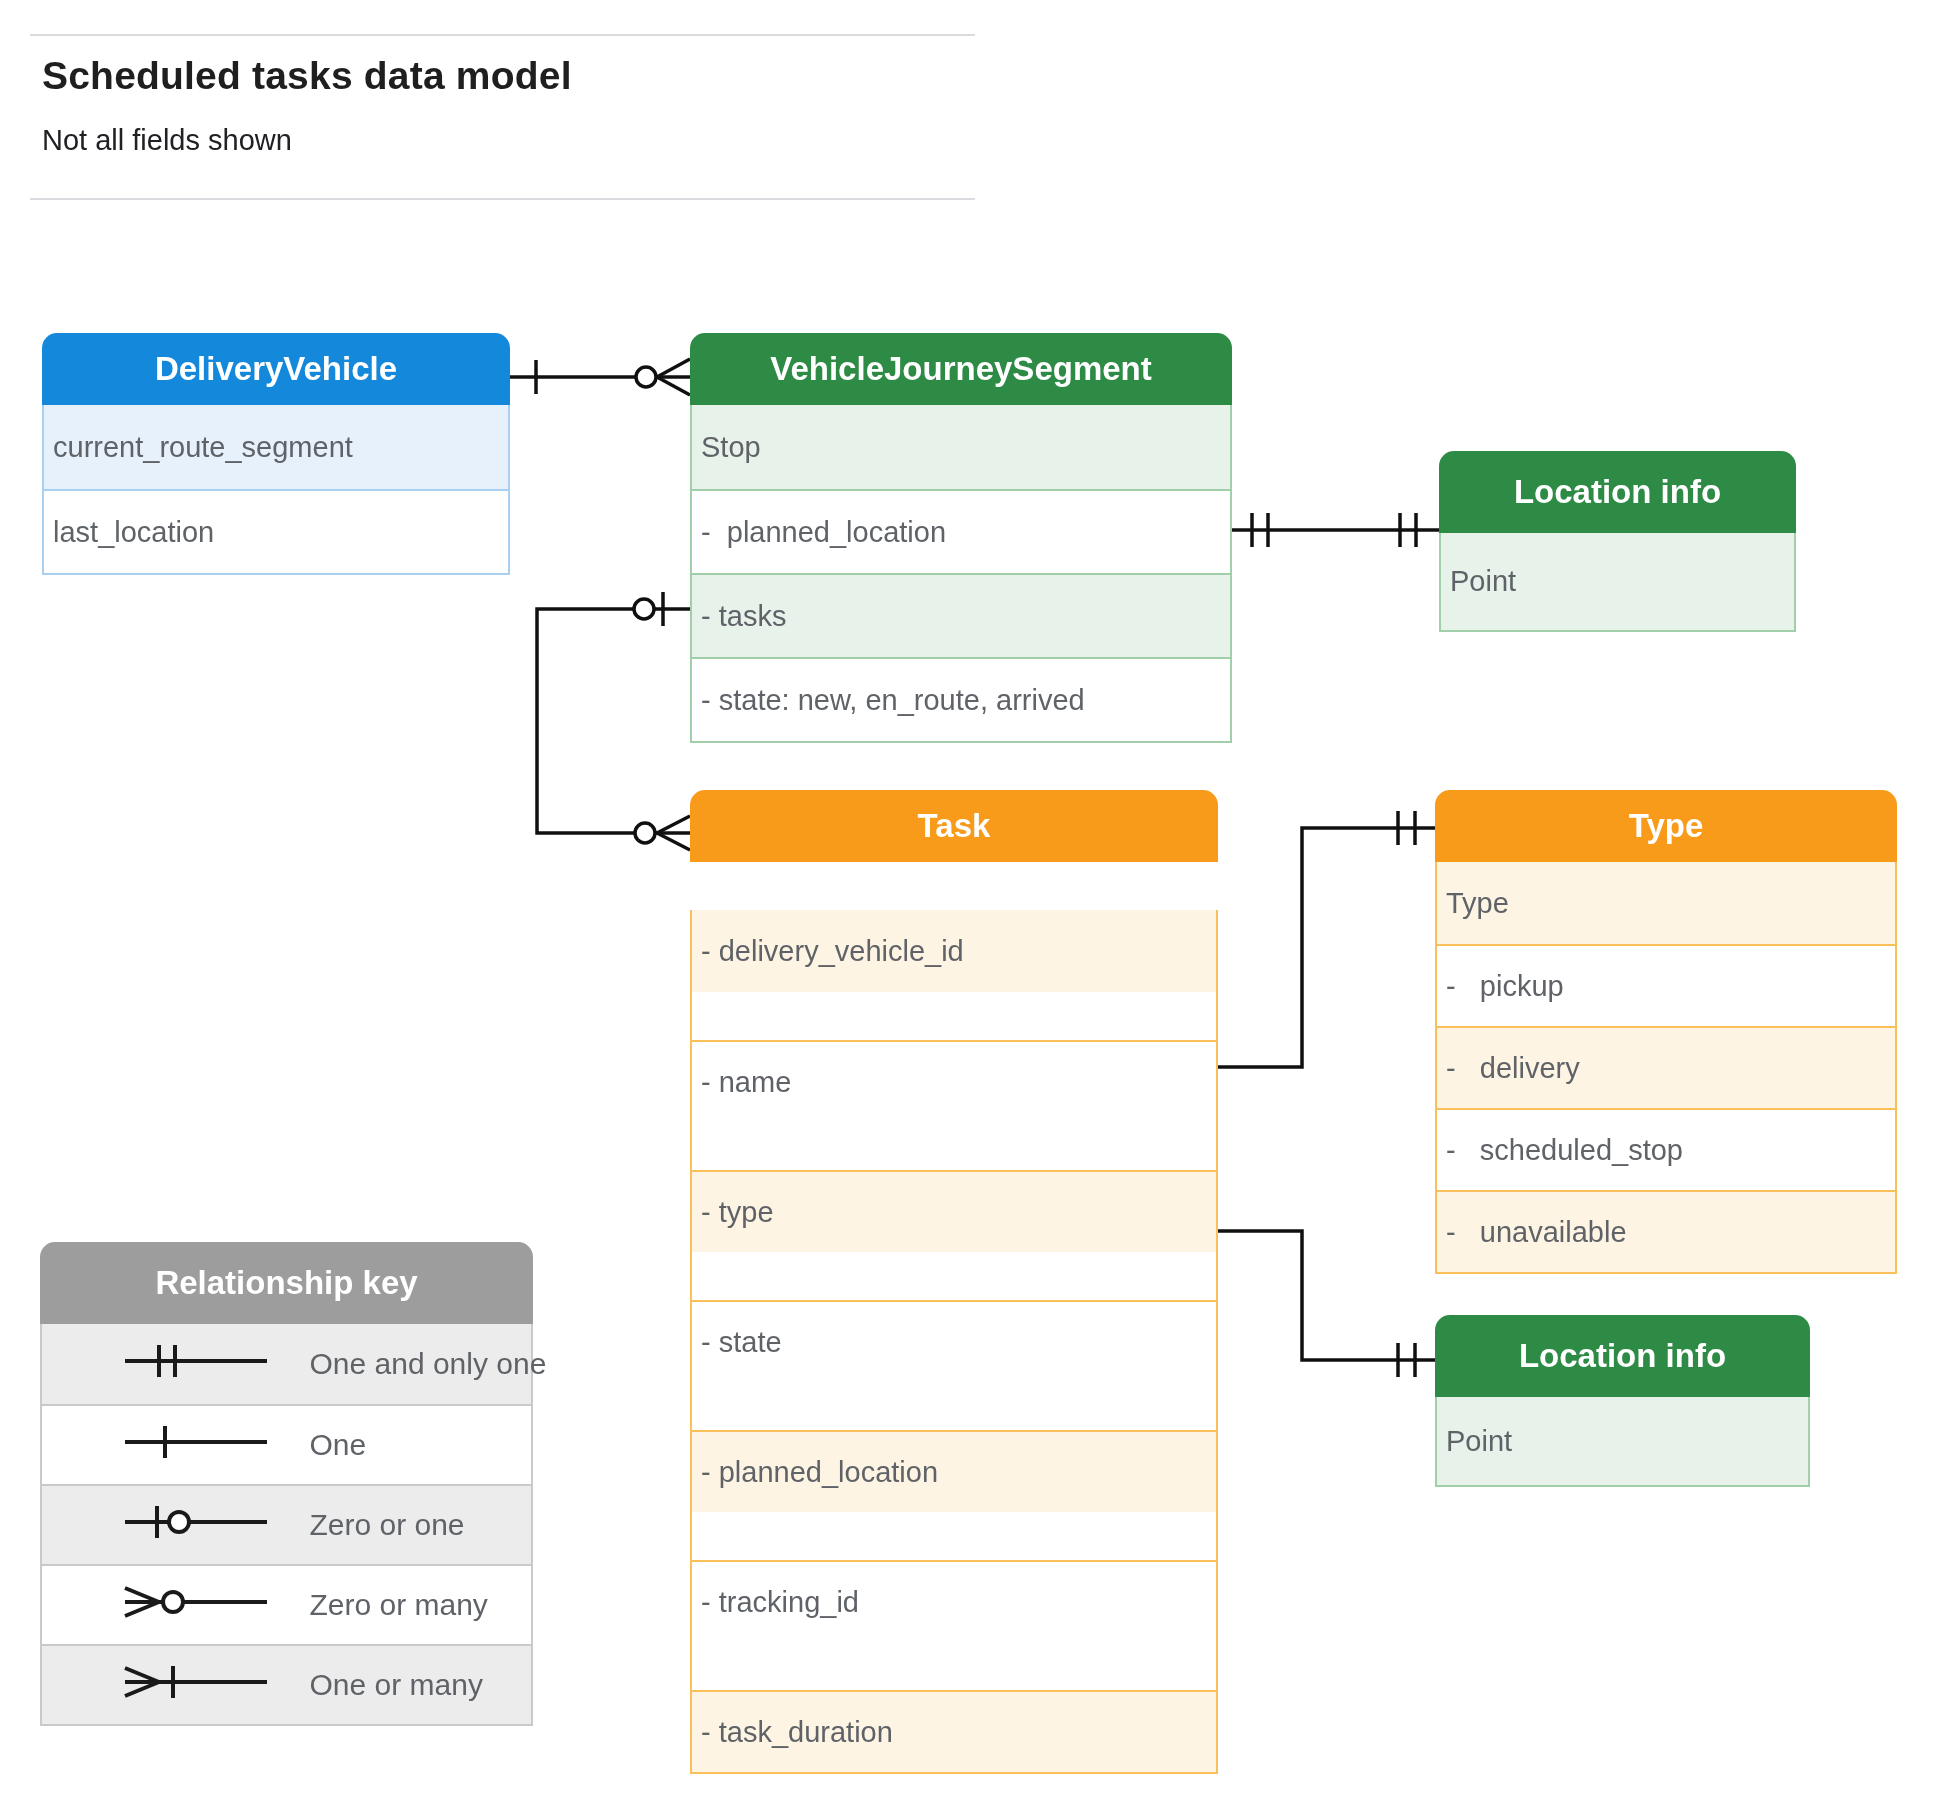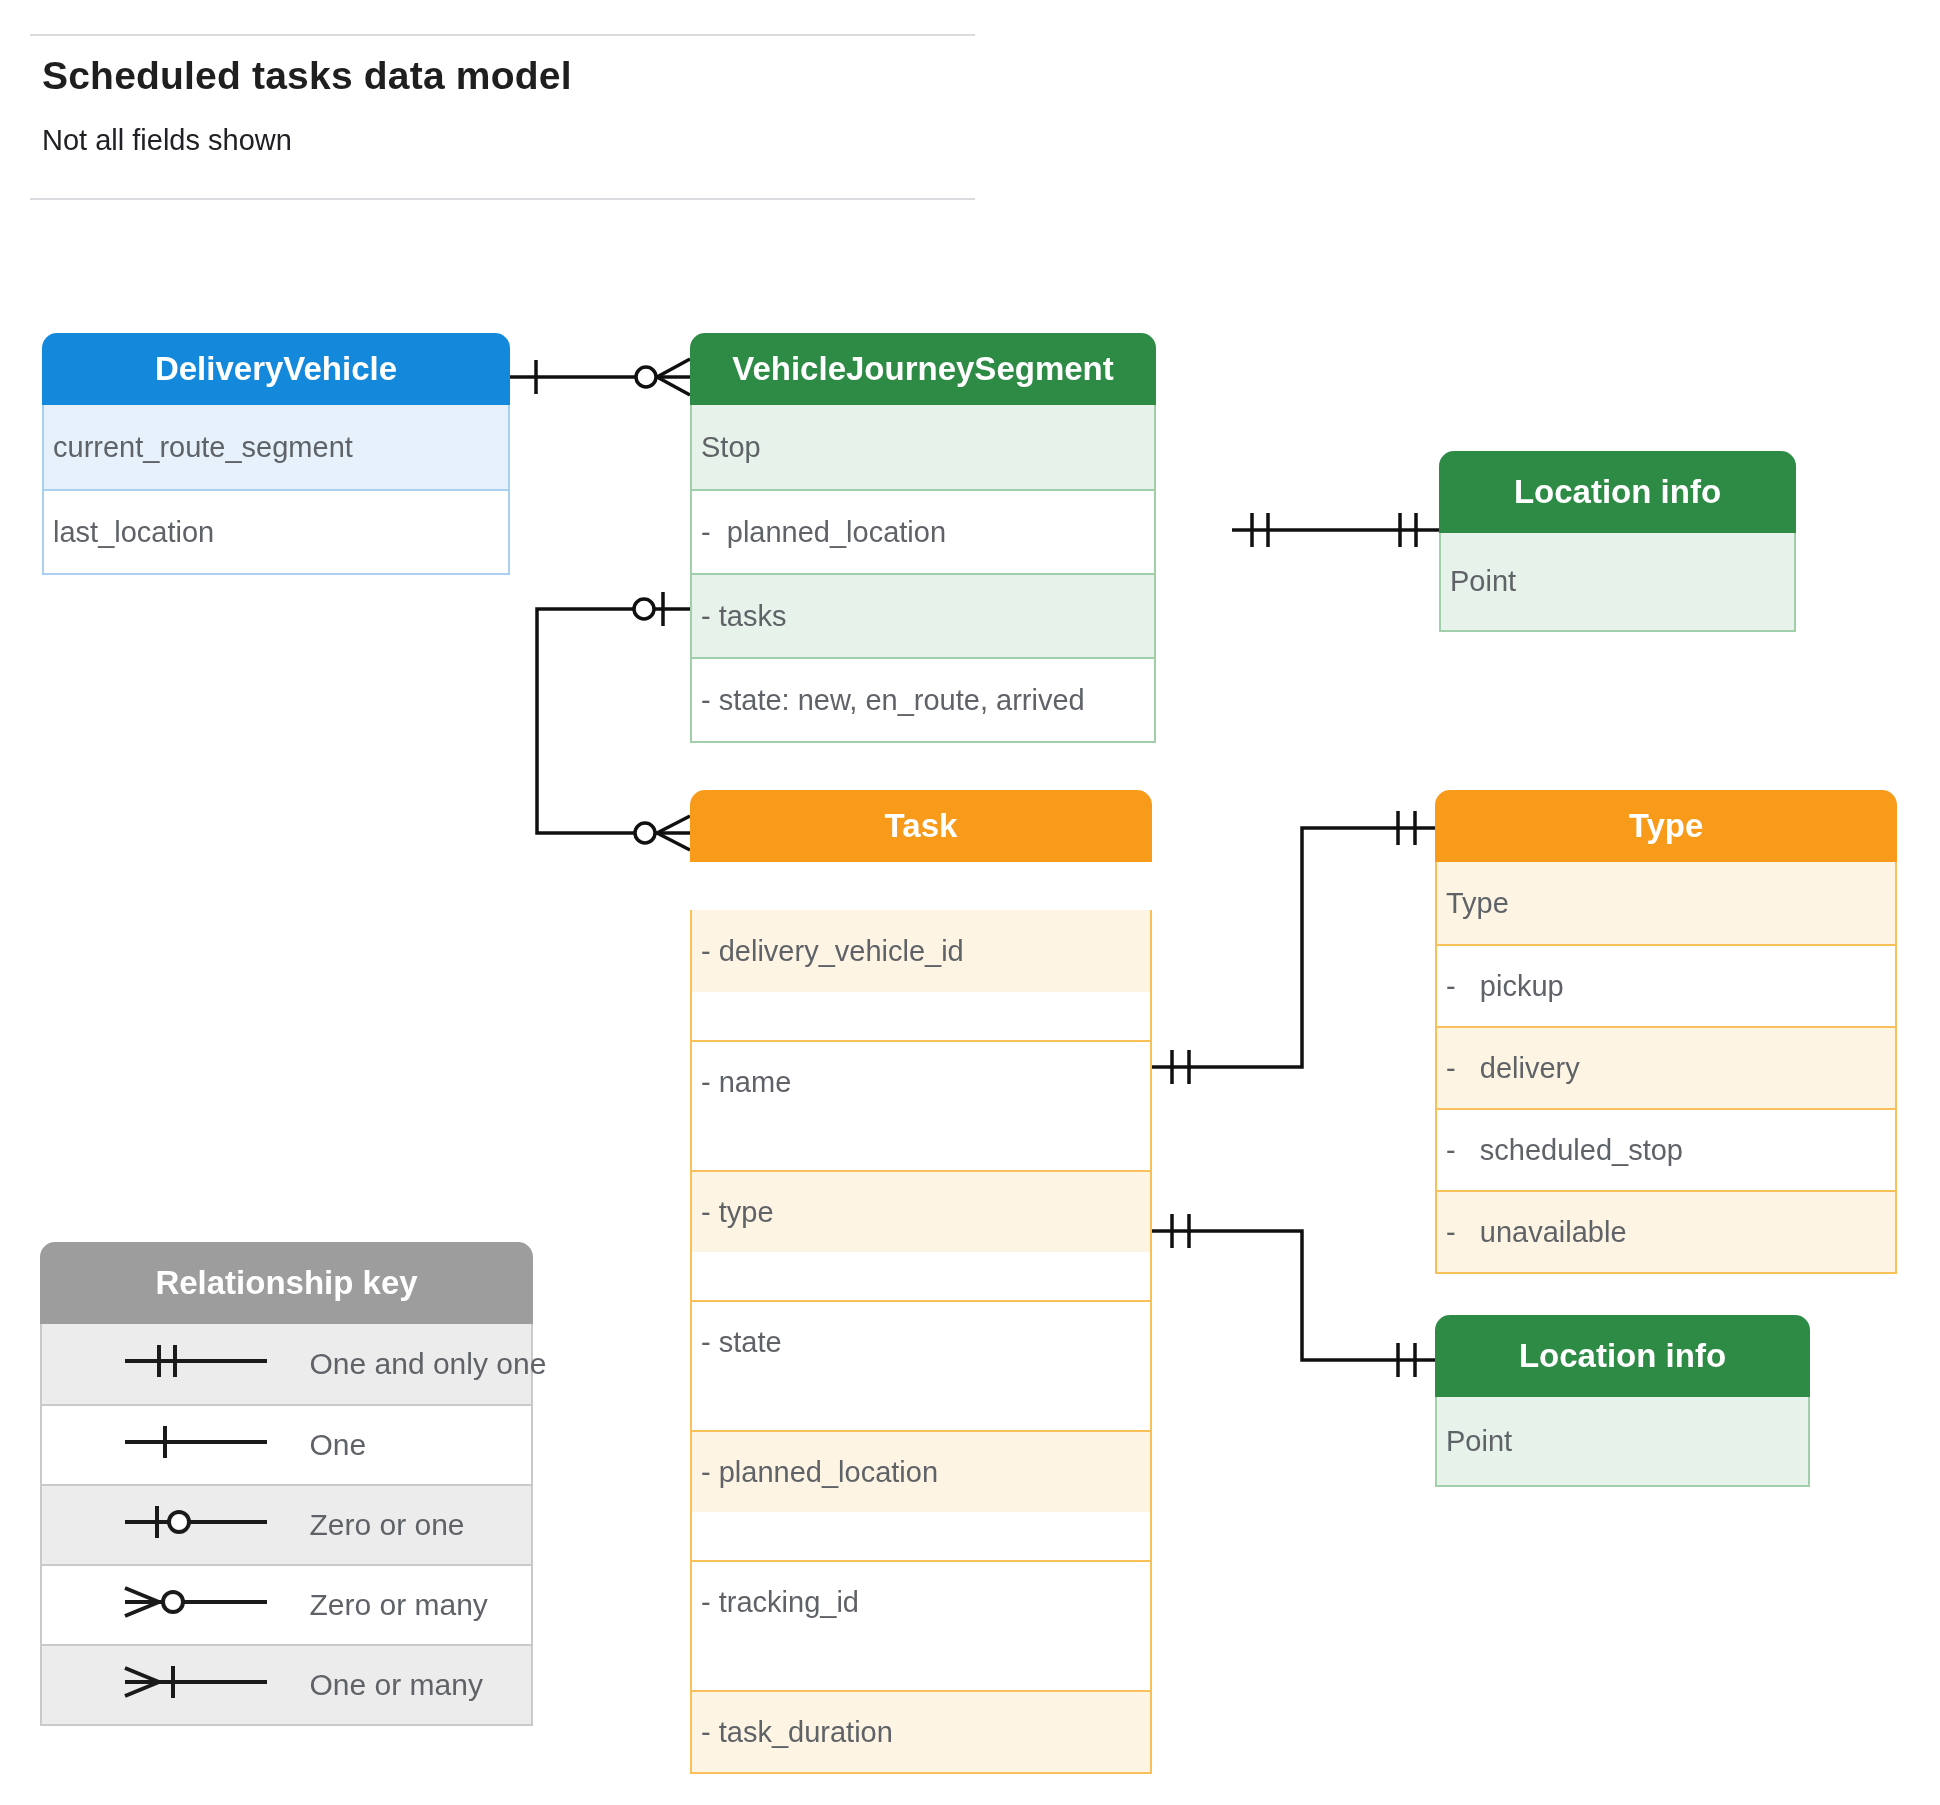--- a/index.html
+++ b/index.html
@@ -83,38 +83,38 @@
 </svg>
 
 <div class="entity theme-blue e-dv" style="left:42px;top:333px;width:468px">
   <div class="hdr">DeliveryVehicle</div>
   <div class="body">
     <div class="row tint">current_route_segment</div>
     <div class="row">last_location</div>
   </div>
 </div>
 
-<div class="entity theme-green e-vjs" style="left:690px;top:333px;width:466px">
+<div class="entity theme-green e-vjs" style="left:690px;top:333px;width:542px">
   <div class="hdr">VehicleJourneySegment</div>
   <div class="body">
     <div class="row tint">Stop</div>
     <div class="row">-  planned_location</div>
     <div class="row tint">- tasks</div>
     <div class="row">- state: new, en_route, arrived</div>
   </div>
 </div>
 
 <div class="entity theme-green e-loct" style="left:1439px;top:451px;width:357px">
   <div class="hdr">Location info</div>
   <div class="body">
     <div class="row tint">Point</div>
   </div>
 </div>
 
-<div class="entity theme-orange e-task" style="left:690px;top:790px;width:462px">
+<div class="entity theme-orange e-task" style="left:690px;top:790px;width:528px">
   <div class="hdr">Task</div>
   <div class="body">
     <div class="row tint">- delivery_vehicle_id</div>
     <div class="row">- name</div>
     <div class="row tint">- type</div>
     <div class="row">- state</div>
     <div class="row tint">- planned_location</div>
     <div class="row">- tracking_id</div>
     <div class="row tint">- task_duration</div>
   </div>

